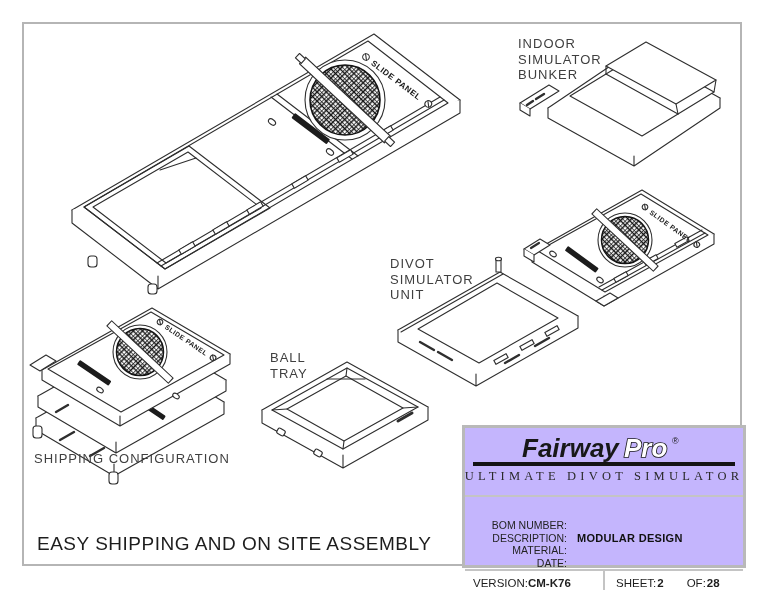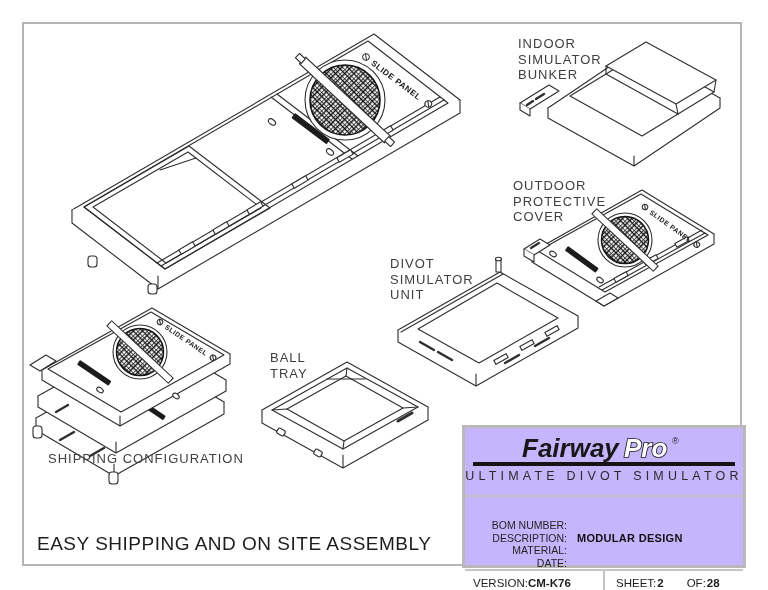--- a/index.html
+++ b/index.html
@@ -21,21 +21,21 @@
     letter-spacing:0.5px;font-weight:400;white-space:nowrap;
   }
   
   .title-block{
     position:absolute;left:462px;top:425px;width:284px;height:143px;
     border:3px solid #b9b9b9;box-sizing:border-box;background:#c4b5fd;
     display:flex;flex-direction:column;
   }
   .tb-logo-sec{flex:0 0 63px;display:flex;flex-direction:column;align-items:center;justify-content:flex-start;padding-top:4px;}
   .tb-rule{width:262px;height:3.5px;background:#141414;margin-top:-2px;}
-  .tb-subtitle{margin-top:3px;font-size:12.5px;letter-spacing:4.2px;color:#2a2a2a;white-space:nowrap;}
+  .tb-subtitle{margin-top:3px;font-size:12.5px;letter-spacing:4.2px;color:#2a2a2a;white-space:nowrap;font-family:Liberation Serif, serif;}
   .tb-fields{
     flex:1;border-top:2px solid #c4c4c4;border-bottom:2px solid #c4c4c4;
     display:flex;align-items:flex-start;padding-top:22px;box-sizing:border-box;
   }
   .tb-field-labels{width:102px;text-align:right;font-size:10.5px;color:#232323;line-height:12.5px;}
   .tb-field-value{margin-left:10px;margin-top:13px;font-size:11px;font-weight:bold;color:#111;letter-spacing:0.3px;}
   .tb-bottom{flex:0 0 24px;display:flex;align-items:center;font-size:11.5px;color:#1e1e1e;}
   .tb-version-cell{flex:0 0 140px;display:flex;align-items:center;padding-left:8px;height:100%;border-right:2px solid #c4c4c4;box-sizing:border-box;}
   .tb-sheet-cell{flex:1;display:flex;align-items:center;padding-left:11px;gap:1px;}
   .b{font-weight:bold;}
@@ -215,38 +215,33 @@
     </g>
   </svg>
 
 
   <div class="unit-label" style="left:518px;top:36px;">
     <div>INDOOR</div>
     <div>SIMULATOR</div>
     <div>BUNKER</div>
   </div>
 
-  <div class="unit-label" style="left:513px;top:178px;">
-    <div>OUTDOOR</div>
-    <div>PROTECTIVE</div>
-    <div>COVER</div>
-  </div>
 
   <div class="unit-label" style="left:390px;top:256px;">
     <div>DIVOT</div>
     <div>SIMULATOR</div>
     <div>UNIT</div>
   </div>
 
   <div class="unit-label" style="left:270px;top:350px;">
     <div>BALL</div>
     <div>TRAY</div>
   </div>
 
-  <div class="unit-label" style="left:48px;top:451px;">
+  <div class="unit-label" style="left:34px;top:451px;">
     <span>SHIPPING CONFIGURATION</span>
   </div>
 
   <div class="footer-title">EASY SHIPPING AND ON SITE ASSEMBLY</div>
 
   <div class="title-block">
     <div class="tb-logo-sec">
       <svg width="180" height="32" viewBox="0 0 180 32">
         <text x="8" y="25" font-size="26" font-style="italic" font-weight="bold" font-family="Liberation Sans, sans-serif" fill="#181818">Fairway</text>
         <text x="110" y="25" font-size="26" font-style="italic" font-weight="bold" font-family="Liberation Sans, sans-serif" fill="#ffffff" stroke="#181818" stroke-width="1.7" paint-order="stroke">Pro</text>

